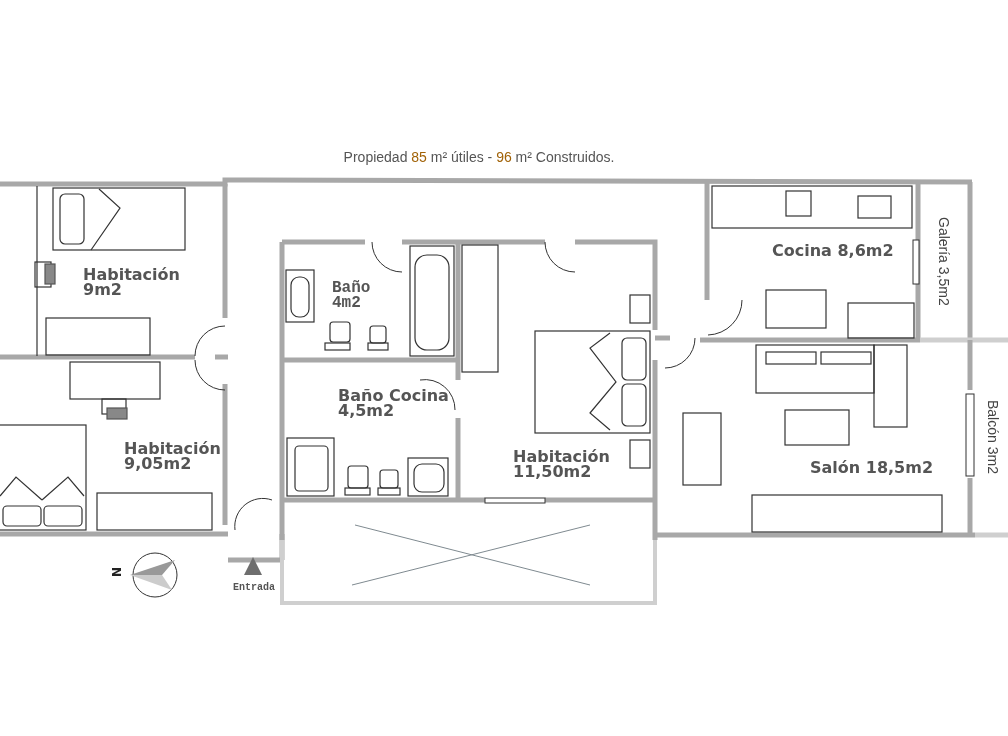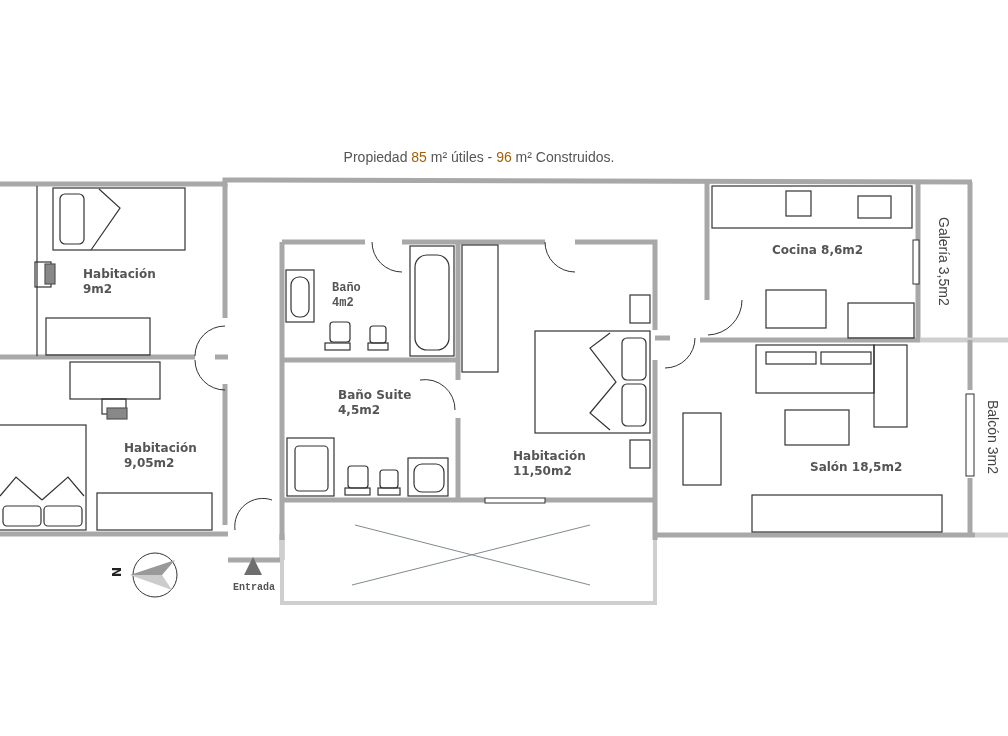--- a/index.html
+++ b/index.html
@@ -1,20 +1,20 @@
 <!DOCTYPE html>
 <html><head>
 <meta charset="utf-8">
 <style>
   html, body { margin:0; padding:0; background:#ffffff; }
   body { width:1008px; height:736px; position:relative; overflow:hidden; font-family:"DejaVu Sans", sans-serif; }
   #plan { position:absolute; left:0; top:0; width:1008px; height:736px; }
   .title { position:absolute; left:0; top:149px; width:958px; text-align:center; font-family:"Liberation Sans", sans-serif; font-size:14px; color:#555; }
   .title .red { color:#a16207; }
-  .lbl { position:absolute; font-family:"DejaVu Sans", sans-serif; font-size:12px; font-weight:bold; color:#555; line-height:15px; white-space:nowrap; }
+  .lbl { position:absolute; font-family:"DejaVu Sans", sans-serif; font-size:16px; font-weight:bold; color:#555; line-height:15px; white-space:nowrap; }
   .vlbl { position:absolute; font-family:"Liberation Sans", sans-serif; font-size:14px; color:#444; white-space:nowrap; transform:rotate(90deg); transform-origin:left top; }
   .entrada { position:absolute; left:233px; top:582px; font-size:10px; font-weight:bold; color:#555; font-family:Liberation Mono, monospace; }
   .nlabel { position:absolute; left:111px; top:565px; font-size:12px; font-weight:bold; color:#222; transform:rotate(90deg); font-family:"DejaVu Sans", sans-serif; }
 </style>
 </head>
 <body>
 
 <svg id="plan" width="1008" height="736" viewBox="0 0 1008 736" xmlns="http://www.w3.org/2000/svg">
   <g fill="none" stroke="#a8a8a8" stroke-width="5">
 
@@ -157,21 +157,21 @@
   </div>
 <div class="lbl" style="left:124px;top:441px;">
     <div>Habitación</div>
     <div>9,05m2</div>
   </div>
 <div class="lbl" style="left:332px;top:281px;font-family:Liberation Mono, monospace;">
     <div>Baño</div>
     <div>4m2</div>
   </div>
 <div class="lbl" style="left:338px;top:388px;">
-    <div>Baño Suite</div>
+    <div>Baño Cocina</div>
     <div>4,5m2</div>
   </div>
 <div class="lbl" style="left:513px;top:449px;">
     <div>Habitación</div>
     <div>11,50m2</div>
   </div>
 <div class="lbl" style="left:772px;top:243px;">Cocina 8,6m2</div>
 <div class="vlbl" style="left:952px;top:217px;">Galería 3,5m2</div>
 <div class="lbl" style="left:810px;top:460px;">Salón 18,5m2</div>
 <div class="vlbl" style="left:1001px;top:400px;">Balcón 3m2</div>

